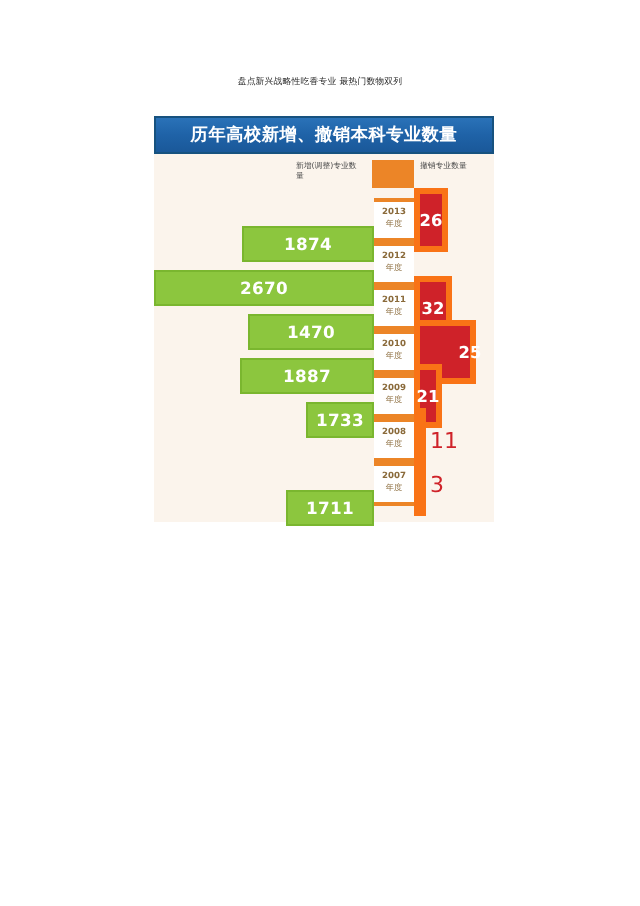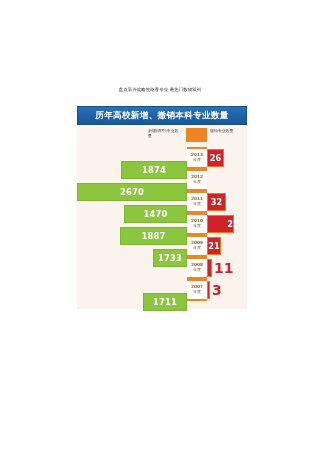--- a/index.html
+++ b/index.html
@@ -12,21 +12,20 @@
     background: #ffffff;
     font-family: "DejaVu Sans", "Liberation Sans", sans-serif;
     overflow: hidden;
     position: relative;
   }
 
   .page {
     position: absolute;
     inset: 0;
     background: #ffffff;
-    margin-top: 48px;
   }
 
   
   .caption-line {
     position: absolute;
     top: 39px;
     left: 0;
     width: 320px;
     text-align: center;
     font-size: 4.4px;
@@ -169,38 +168,38 @@
   
   .red-wrap {
     position: absolute;
     left: 130px;
     top: 2px;
     height: 18px;
     display: flex;
     align-items: center;
   }
   .red-bar {
-    height: 18px;
+    height: 32px;
     background: #cf2229;
-    border: 1px solid #f97316;
+    border: 3px solid #f97316;
     box-sizing: border-box;
     display: flex;
     align-items: center;
     justify-content: center;
     color: #ffffff;
     font-size: 8.2px;
     font-weight: bold;
   }
   .red-bar.thin {
     justify-content: flex-start;
   }
   .red-value-outside {
     color: #cf2229;
-    font-size: 14px;
-    font-weight: bold;
+    font-size: 11px;
+    font-weight: normal;
     margin-left: 2px;
   }
 </style>
 </head>
 <body>
 
 <div class="page">
 
   <div class="caption-line">盘点新兴战略性吃香专业  最热门数物双列</div>
 

